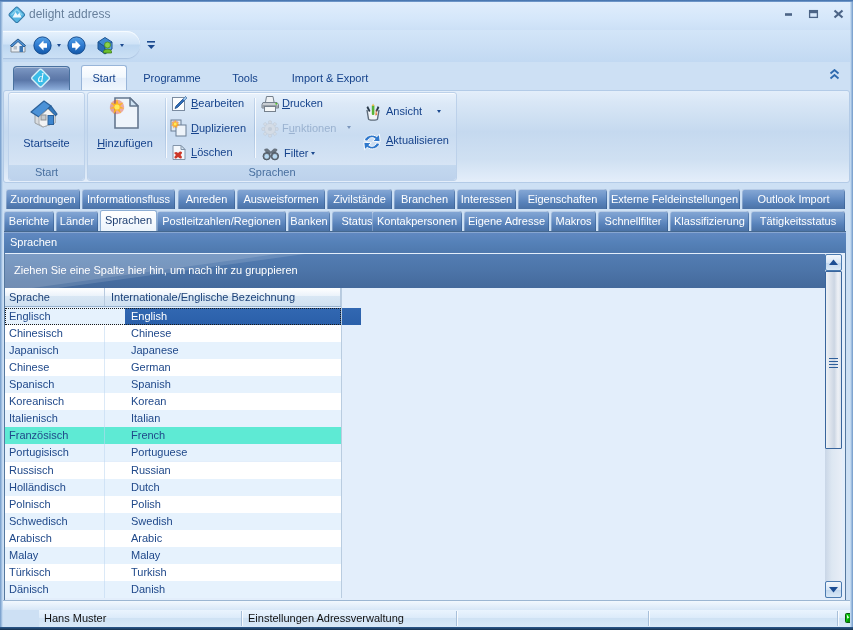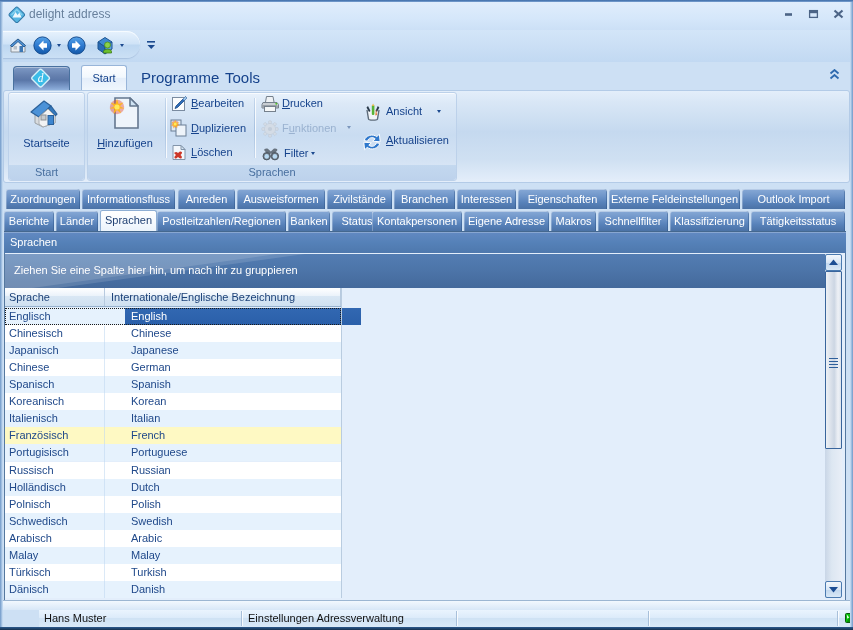--- a/index.html
+++ b/index.html
@@ -12,21 +12,21 @@
 #lborder{left:0;top:2px;width:3px;height:626px;background:linear-gradient(90deg,#6f98c8,#cfe3f7);}
 #rborder{right:0;top:2px;width:3px;height:626px;background:linear-gradient(270deg,#6f98c8,#cfe3f7);}
 #bborder{left:0;top:627px;width:853px;height:3px;background:linear-gradient(#2c5a8e,#16314f);}
 #titletext{left:29px;top:7px;color:#68809c;font-size:12px;}
 
 #qatrow{left:3px;top:30px;width:847px;height:32px;background:linear-gradient(#d3e5f8,#c2d9f2);}
 #qatpill{left:3px;top:31px;width:137px;height:27px;border-radius:0 14px 14px 0;background:linear-gradient(#e7f2fd,#cfe3f7 48%,#bdd7f1 52%,#cbe0f5);box-shadow:inset 0 1px 0 #f6fbff, 0 1px 1px rgba(120,150,190,.35);}
 .caret{width:0;height:0;border-left:2.5px solid transparent;border-right:2.5px solid transparent;border-top:3.5px solid #1c4a8f;}
 
 #apptab{left:13px;top:66px;width:55px;height:24px;border-radius:4px 4px 0 0;border:1px solid #49719f;border-bottom:none;background:linear-gradient(#7e9ac5 0%,#647fae 38%,#5a77a8 55%,#7f9fce 85%,#97b9e2 100%);box-shadow:inset 0 1px 0 rgba(255,255,255,.4);}
-.rtab{top:66px;height:24px;line-height:24px;text-align:left;color:#15428b;font-size:15px;}
+.rtab{top:66px;height:24px;line-height:24px;text-align:center;color:#15428b;font-size:11px;}
 #starttab{left:81px;top:65px;width:44px;height:25px;border-radius:3px 3px 0 0;border:1px solid #98b5d9;border-bottom:none;background:linear-gradient(#fdfeff,#f2f8fd 45%,#e4eefa 50%,#f0f7fd);color:#15428b;text-align:center;line-height:24px;}
 #chev{right:12px;top:69px;}
 
 #ribbon{left:3px;top:90px;width:847px;height:93px;border-radius:3px;border:1px solid #b3cbe7;background:linear-gradient(#e3eefa 0%,#d9e7f6 12%,#c5d9ef 45%,#cfe0f2 75%,#e4eefa 100%);box-sizing:border-box;}
 .rgroup{top:92px;height:89px;border:1px solid #bcd1ea;border-radius:3px;background:linear-gradient(#e9f2fc 0%,#dce9f7 12%,#c9dcf1 48%,#d4e3f4 78%,#e0ecf9 100%);box-sizing:border-box;box-shadow:inset 0 1px 0 rgba(255,255,255,.7);}
 .gfoot{position:absolute;left:0;bottom:0;width:100%;height:15px;background:linear-gradient(#c3d8ef,#bdd2ec);border-radius:0 0 3px 3px;color:#486f9f;text-align:center;line-height:15px;font-size:11px;}
 .biglbl{position:absolute;color:#15428b;font-size:11px;text-align:center;}
 .smalllbl{position:absolute;color:#15428b;font-size:11px;white-space:nowrap;}
 .dislbl{color:#9ab2d0;}
 .vsep{position:absolute;top:98px;width:1px;height:60px;background:linear-gradient(#c3d6ec,#a8c2e0,#c3d6ec);box-shadow:1px 0 0 rgba(255,255,255,.8);}
@@ -111,20 +111,21 @@
   </svg>
 
   <div class="abs" id="apptab"></div>
   <svg class="abs" style="left:30px;top:68px" width="21" height="21" viewBox="0 0 21 21">
     <rect x="3.9" y="3.4" width="13.5" height="13.5" rx="2" transform="rotate(45 10.6 10.1)" fill="#3cbce8" stroke="#d4f1fa" stroke-width="1.4"></rect>
     <text x="10.6" y="14.2" font-size="11.5" font-style="italic" font-family="Liberation Serif,serif" fill="#ffffff" text-anchor="middle">d</text>
   </svg>
   <div class="abs" id="starttab">Start</div>
   <div class="abs rtab" style="left:141px;width:62px">Programme</div>
   <div class="abs rtab" style="left:225px;width:40px">Tools</div>
+  <div class="abs rtab" style="left:285px;width:90px">Import &amp; Export</div>
   <svg class="abs" id="chev" width="12" height="11" viewBox="0 0 12 11">
     <path d="M1.5 4.5 L5.5 1 L9.5 4.5" fill="none" stroke="#2e69ae" stroke-width="1.8"></path>
     <path d="M1.5 9.5 L5.5 6 L9.5 9.5" fill="none" stroke="#2e69ae" stroke-width="1.8"></path>
   </svg>
 
   <div class="abs" id="ribbon"></div>
   <div class="abs rgroup" style="left:8px;width:77px">
       <div class="gfoot">Start</div>
     </div>
   <div class="abs rgroup" style="left:87px;width:370px">
@@ -298,21 +299,21 @@
       <div class="gc2">Spanish</div>
     </div>
   <div class="grow" style="top:393px;background:#fff">
       <div class="gc1">Koreanisch</div>
       <div class="gc2">Korean</div>
     </div>
   <div class="grow" style="top:410px;background:#e6f2fd">
       <div class="gc1">Italienisch</div>
       <div class="gc2">Italian</div>
     </div>
-  <div class="grow" style="top:427px;background:#fef9c3">
+  <div class="grow" style="top:427px;background:#5eead4">
       <div class="gc1">Französisch</div>
       <div class="gc2">French</div>
     </div>
   <div class="grow" style="top:444px;background:#e6f2fd">
       <div class="gc1">Portugisisch</div>
       <div class="gc2">Portuguese</div>
     </div>
   <div class="grow" style="top:462px;background:#fff">
       <div class="gc1">Russisch</div>
       <div class="gc2">Russian</div>

